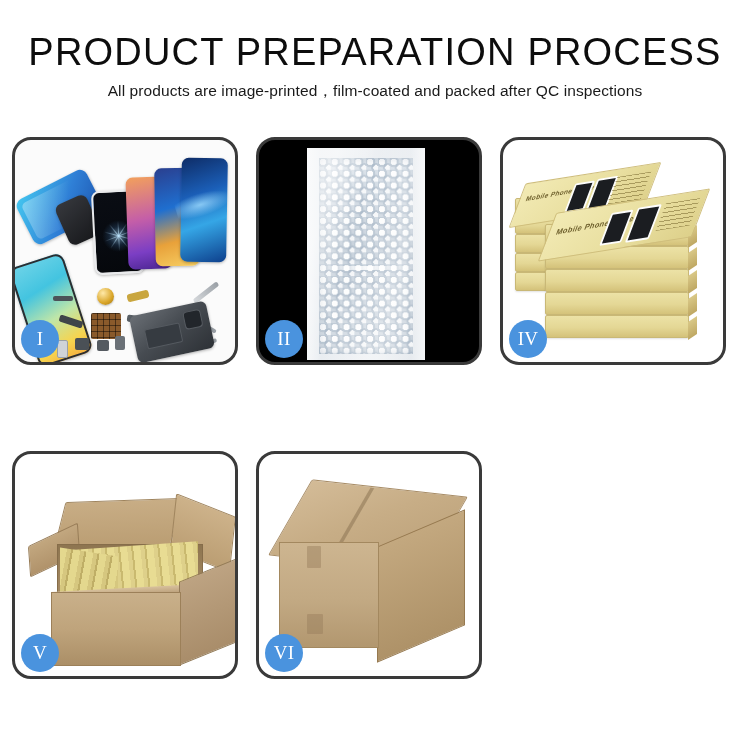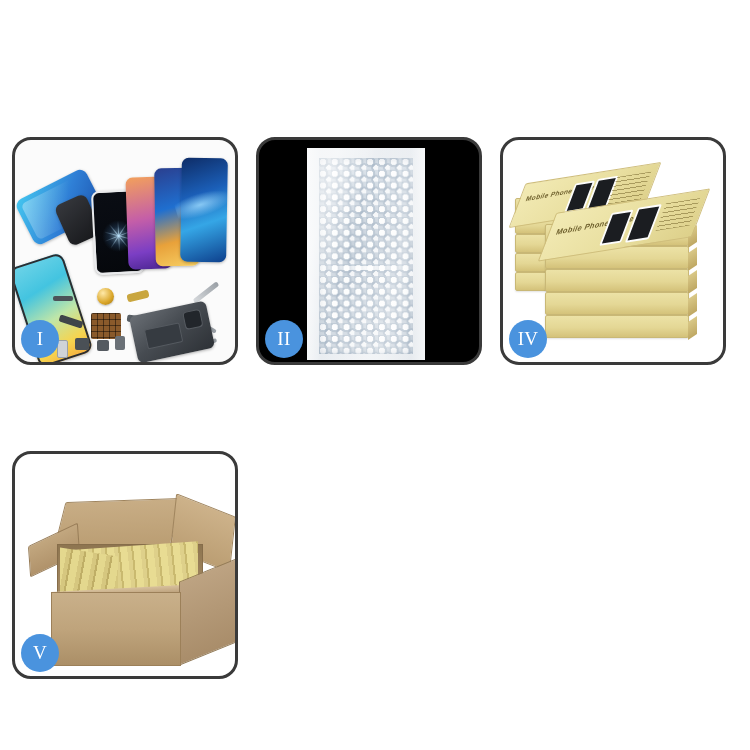--- a/index.html
+++ b/index.html
@@ -451,20 +451,24 @@
   .photo-shadow {
     position:absolute; left:18px; bottom:10px; width:190px; height:10px;
     background: radial-gradient(ellipse at center, rgba(0,0,0,.10), rgba(0,0,0,0) 70%);
   }
 </style>
 </head>
 <body>
 
 <div class="page">
 
+  <div class="header">
+    <div class="title">PRODUCT PREPARATION PROCESS</div>
+    <div class="subtitle">All products are image-printed，film-coated and packed after QC inspections</div>
+  </div>
 
   <div class="grid">
 
     <div class="panel p1">
       <div class="panel-stage">
         <div class="ph ph-a"></div>
         <div class="ph ph-b"></div>
         <div class="ph ph-c">
           <div class="burst"></div>
           <div class="ray" style="transform:rotate(0deg)"></div>
@@ -576,15 +580,28 @@
           <div class="v-contents"></div>
           <div class="v-contents2"></div>
           <div class="v-rim"></div>
           <div class="v-side"></div>
           <div class="v-front"></div>
         </div>
       </div>
       <div class="badge">V</div>
     </div>
 
+    <div class="panel p6">
+      <div class="panel-stage">
+        <div class="cartonW">
+          <div class="w-top"></div>
+          <div class="w-top-seam"></div>
+          <div class="w-side"></div>
+          <div class="w-front"></div>
+          <div class="tape tp1"></div>
+          <div class="tape tp2"></div>
+        </div>
+      </div>
+      <div class="badge">VI</div>
+    </div>
 
   </div>
 </div>
 
 </body></html>

